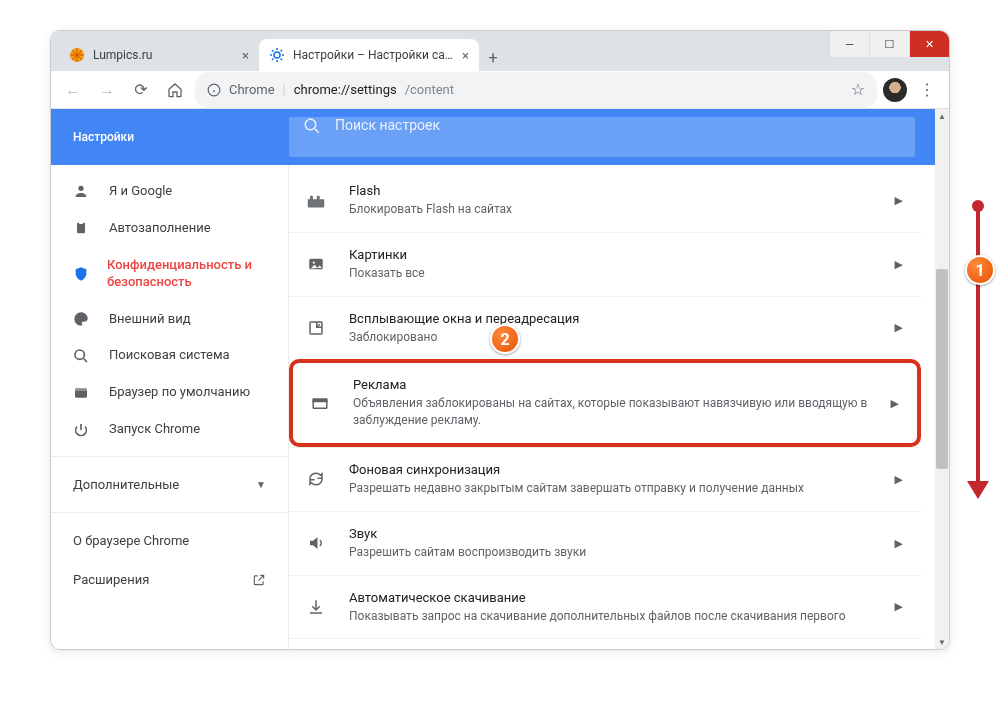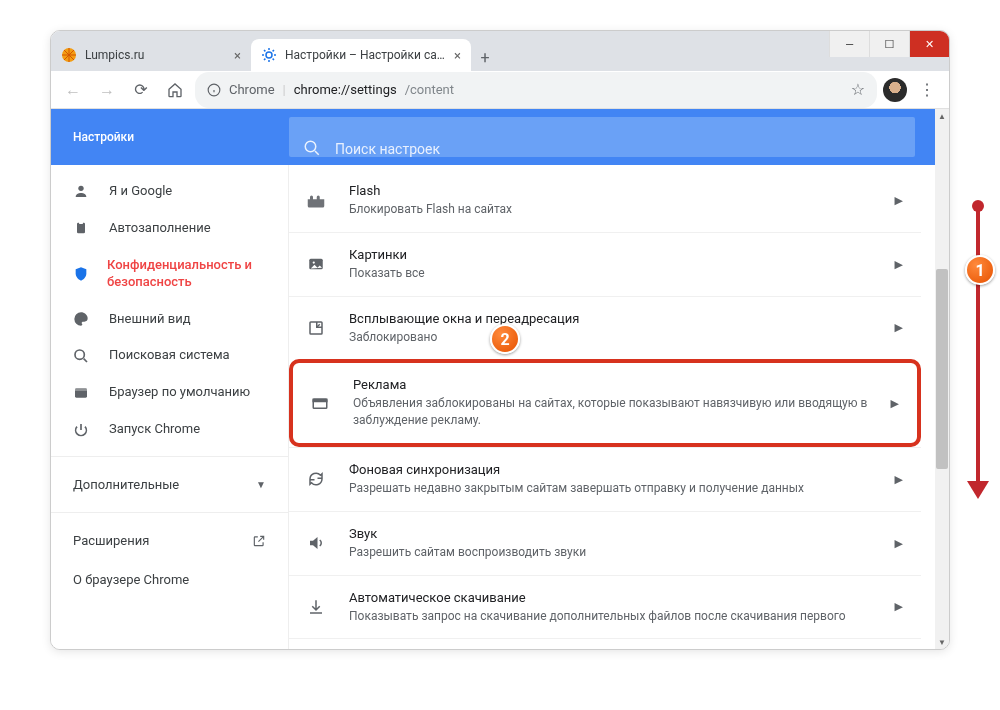--- a/index.html
+++ b/index.html
@@ -4,21 +4,21 @@
 <style>
 * { margin: 0; padding: 0; box-sizing: border-box; font-family: Roboto, "Segoe UI", Arial, sans-serif; }
 body { width: 1000px; height: 710px; background: #fff; overflow: hidden; position: relative; }
 
 .outer { position: absolute; left: 50px; top: 30px; width: 900px; height: 620px; border: 1px solid #ccc; border-radius: 10px; overflow: hidden; background: #fff; box-shadow: 0 2px 10px rgba(0,0,0,.1); }
 .winctrl { position: absolute; right: 0; top: 0; display: flex; z-index: 5; }
 .winbtn { width: 40px; height: 26px; display: flex; align-items: center; justify-content: center; font-size: 11px; color: #333; background: #f0f0f0; border-left: 1px solid #ddd; }
 .winbtn.close { background: #ce2f22; color: #fff; }
 
 
-.tabstrip { height: 40px; background: #dee1e6; display: flex; align-items: flex-end; padding-left: 0; padding-right: 140px; }
+.tabstrip { height: 40px; background: #dee1e6; display: flex; align-items: flex-end; padding-left: 8px; padding-right: 140px; }
 .tab { height: 32px; background: #dee1e6; border-radius: 8px 8px 0 0; display: flex; align-items: center; padding: 0 10px; font-size: 12px; color: #3c4043; min-width: 200px; max-width: 220px; gap: 8px; cursor: pointer; }
 .tab.active { background: #fff; }
 .tab .favicon { width: 16px; height: 16px; flex: none; }
 .tab .tabtext { flex: 1; white-space: nowrap; overflow: hidden; text-overflow: ellipsis; }
 .tab .tabclose { font-size: 13px; color: #666; }
 .newtab { width: 28px; height: 28px; display: flex; align-items: center; justify-content: center; color: #5f6368; font-size: 16px; cursor: pointer; }
 
 
 .omnibar { height: 38px; background: #fff; border-bottom: 1px solid #e0e0e0; display: flex; align-items: center; padding: 0 8px; gap: 6px; }
 .navicon { width: 28px; height: 28px; display: flex; align-items: center; justify-content: center; color: #5f6368; border-radius: 50%; cursor: pointer; }
@@ -26,21 +26,21 @@
 .omnibox { flex: 1; height: 36px; background: #f1f3f4; border-radius: 14px; display: flex; align-items: center; padding: 0 12px; gap: 8px; font-size: 13px; color: #5f6368; }
 .omni-origin { color: #202124; }
 .omni-path { color: #80868b; }
 .omni-star { margin-left: auto; color: #5f6368; font-size: 16px; }
 .avatar { width: 24px; height: 24px; border-radius: 50%; background: #333 radial-gradient(circle at 50% 40%, #d9b08c 0 30%, #2b2b2b 31%); }
 
 
 .settings { position: absolute; top: 78px; bottom: 0; left: 0; right: 14px; background: #fff; display: flex; flex-direction: column; }
 .bluebar { height: 56px; background: #4285f4; color: #fff; display: flex; align-items: center; }
 .bluebar-title { width: 238px; padding-left: 22px; font-size: 12px; font-weight: 500; }
-.searchwrap { flex: 1; height: 40px; background: #6aa1f6; border-radius: 2px; margin-right: 20px; display: flex; align-items: flex-end; padding: 0 14px; gap: 14px; color: #e8f0fe; font-size: 14px; }
+.searchwrap { flex: 1; height: 40px; background: #6aa1f6; border-radius: 2px; margin-right: 20px; display: flex; align-items: flex-start; padding: 0 14px; gap: 14px; color: #e8f0fe; font-size: 14px; }
 
 .body { flex: 1; display: flex; overflow: hidden; }
 .sidebar { width: 238px; border-right: 1px solid #eee; overflow-y: auto; padding-top: 8px; }
 .side-item { display: flex; align-items: center; gap: 18px; padding: 10px 22px; font-size: 13px; color: #3c4043; cursor: pointer; line-height: 1.3; }
 .side-item.active { color: #ef4444; font-weight: 500; }
 .side-item .sicon { width: 18px; text-align: center; font-size: 15px; color: #5f6368; }
 .side-item.active .sicon { color: #1a73e8; }
 .side-sep { height: 1px; background: #eee; margin: 8px 0; }
 .side-adv { display: flex; align-items: center; justify-content: space-between; padding: 12px 22px; font-size: 13px; color: #3c4043; cursor: pointer; gap: 30px; }
 .side-ext { display: flex; align-items: center; justify-content: space-between; padding: 12px 22px; font-size: 13px; color: #3c4043; cursor: pointer; }
@@ -207,31 +207,31 @@
             </span>
           <span>Запуск Chrome</span>
         </div>
         <div class="side-sep"></div>
         <div class="side-adv">
           <span>Дополнительные</span>
           <span style="font-size:10px;color:#5f6368">▼</span>
         </div>
         <div class="side-sep"></div>
         <div class="side-ext">
+          <span>О браузере Chrome</span>
+        </div>
+        <div class="side-ext">
           <span>Расширения</span>
           <span>
               <svg width="14" height="14" viewBox="0 0 24 24" fill="none" stroke="#5f6368" stroke-width="2">
                 <path d="M14 4h6v6M20 4l-9 9"></path>
                 <path d="M19 14v5a1 1 0 01-1 1H5a1 1 0 01-1-1V6a1 1 0 011-1h5"></path>
               </svg>
             </span>
         </div>
-        <div class="side-ext">
-          <span>О браузере Chrome</span>
-        </div>
       </div>
 
       <div class="content">
         <div class="row">
           <span class="ricon">
               <svg width="18" height="18" viewBox="0 0 24 24" fill="#5f6368">
                 <path d="M20 11h-3V8a2 2 0 10-4 0v3H8V8a2 2 0 10-4 0v3H1v9a2 2 0 002 2h18a2 2 0 002-2v-9h-3z" opacity=".9"></path>
               </svg>
             </span>
           <div class="rtext">

